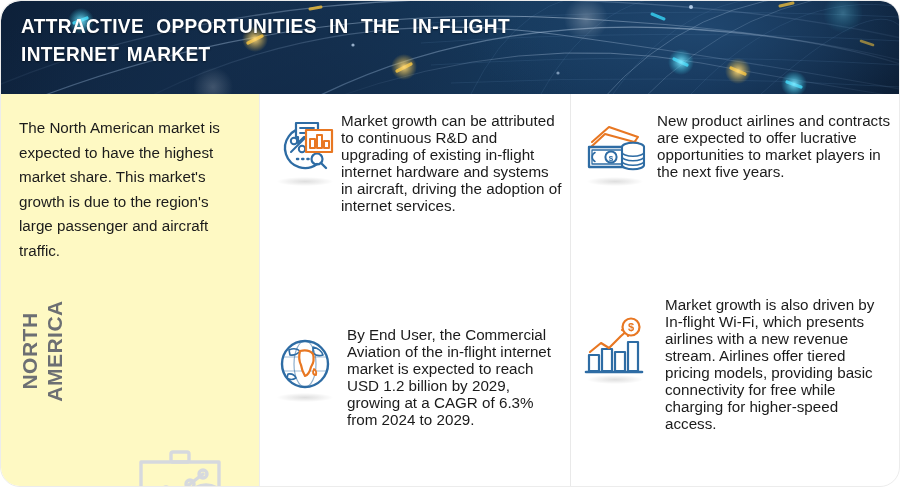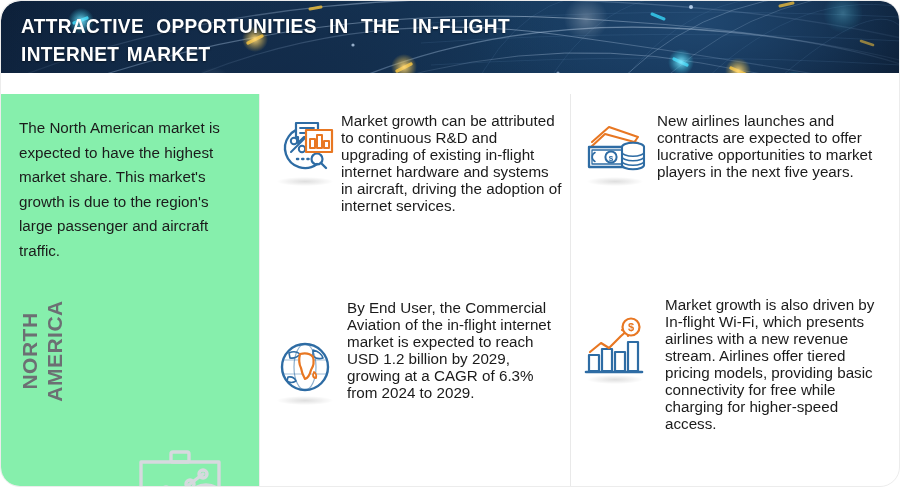--- a/index.html
+++ b/index.html
@@ -22,21 +22,21 @@
     border: 1px solid #ececec;
     border-radius: 20px;
     overflow: hidden;
   }
 
   
   .header {
     position: absolute;
     left: 0; top: 0;
     width: 900px;
-    height: 72px;
+    height: 93px;
     border-radius: 20px 20px 0 0;
     overflow: hidden;
     background:
       radial-gradient(ellipse 340px 150px at 78% 30%, rgba(36,78,120,0.75) 0%, rgba(20,45,75,0) 70%),
       radial-gradient(ellipse 420px 200px at 30% 120%, rgba(18,42,72,0.9) 0%, rgba(13,32,58,0) 75%),
       linear-gradient(112deg, #0d2039 0%, #14304f 30%, #16395c 55%, #123053 78%, #0c1e35 100%);
   }
   .header-svg {
     position: absolute;
     left: 0; top: 0;
@@ -71,21 +71,21 @@
     width: 900px;
     height: 394px;
   }
 
   
   .region-panel {
     position: absolute;
     left: 0; top: 0;
     width: 258px;
     height: 394px;
-    background: #86efac;
+    background: #fef9c3;
     border-radius: 0 0 0 19px;
   }
   .region-text {
     position: absolute;
     left: 18px;
     top: 22px;
     width: 226px;
     color: #1b1b1b;
     font-size: 15.2px;
     line-height: 24.5px;
@@ -149,21 +149,21 @@
   }
   .cell .cell-text {
     color: #1b1b1b;
     font-size: 15.2px;
     line-height: 17px;
     margin-left: 6px;
   }
 
   .cell.c-top-mid   { left: 270px; top: 18px;  width: 292px; }
   .cell.c-top-right { left: 580px; top: 18px;  width: 310px; }
-  .cell.c-bot-mid   { left: 270px; top: 205px; width: 292px; align-items: flex-end; }
+  .cell.c-bot-mid   { left: 270px; top: 232px; width: 292px; }
   .cell.c-bot-right { left: 580px; top: 196px; width: 310px; }
 
   .cell.c-top-mid .cell-text   { margin-left: 2px; }
   .cell.c-top-right .cell-text { margin-left: 8px; }
   .cell.c-bot-mid .cell-text   { margin-left: 8px; }
   .cell.c-bot-right .cell-text { margin-left: 16px; padding-top: 6px; }
   .cell.c-bot-right .icon-wrap { margin-top: 22px; }
   .cell.c-bot-mid .icon-wrap   { margin-top: 4px; }
 </style>
 </head>
@@ -339,21 +339,21 @@
           <path d="M14 38.5 A5 5 0 0 0 14 47.5" stroke="#2e6ca4" stroke-width="1.6"></path>
 
           <ellipse cx="52" cy="33" rx="11" ry="4.3" stroke="#2e6ca4" stroke-width="2.1" fill="#ffffff"></ellipse>
           <path d="M41 33 V51 A11 4.3 0 0 0 63 51 V33" stroke="#2e6ca4" stroke-width="2.1" fill="#ffffff"></path>
           <path d="M41 38 A11 4.3 0 0 0 63 38" stroke="#2e6ca4" stroke-width="1.5"></path>
           <path d="M41 42.5 A11 4.3 0 0 0 63 42.5" stroke="#2e6ca4" stroke-width="1.5"></path>
           <path d="M41 47 A11 4.3 0 0 0 63 47" stroke="#2e6ca4" stroke-width="1.5"></path>
         </svg>
         <div class="icon-shadow"></div>
       </div>
-      <div class="cell-text">New airlines launches and contracts are expected to offer lucrative opportunities to market players in the next five years.</div>
+      <div class="cell-text">New product airlines and contracts are expected to offer lucrative opportunities to market players in the next five years.</div>
     </div>
 
     <div class="cell c-bot-mid">
       <div class="icon-wrap">
         <svg viewBox="0 0 68 68" width="68" height="68" fill="none" stroke-linecap="round" stroke-linejoin="round">
           <circle cx="34" cy="34" r="23" stroke="#2e6ca4" stroke-width="2.4" fill="#ffffff"></circle>
 
           <ellipse cx="34" cy="34" rx="11" ry="23" stroke="#2e6ca4" stroke-width="1.2" opacity="0.55"></ellipse>
           <path d="M12 27 H56" stroke="#2e6ca4" stroke-width="1.2" opacity="0.45"></path>
           <path d="M12 41 H56" stroke="#2e6ca4" stroke-width="1.2" opacity="0.45"></path>

